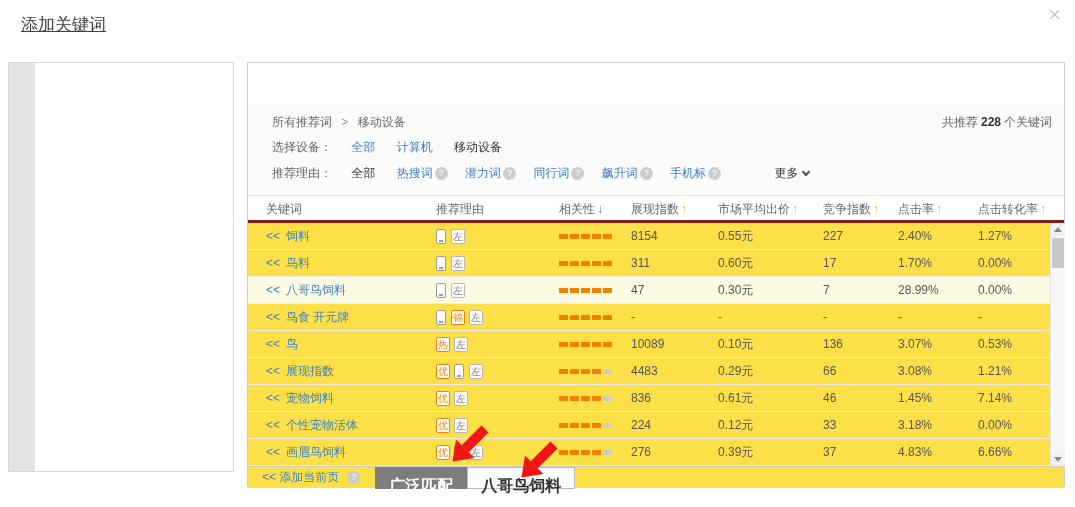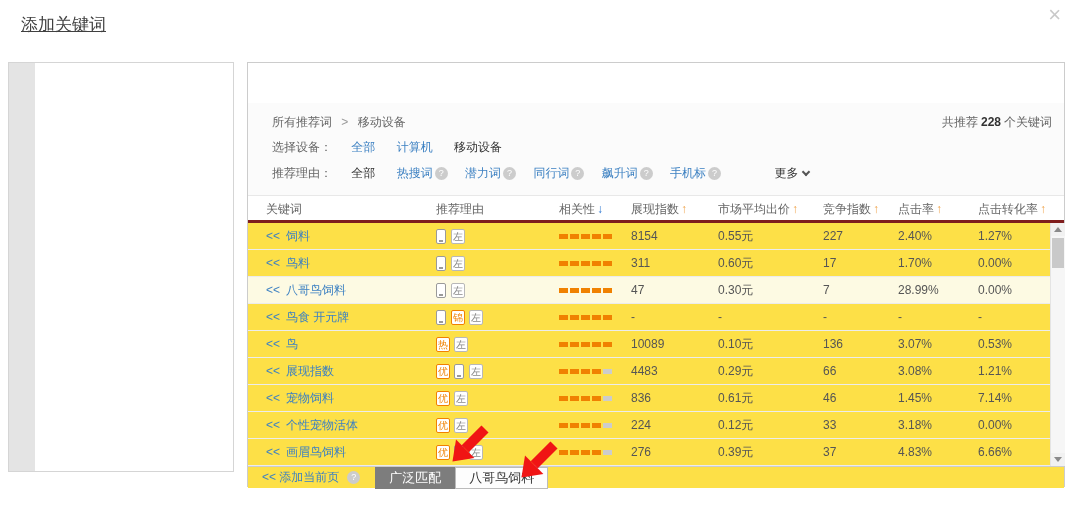--- a/index.html
+++ b/index.html
@@ -75,21 +75,21 @@
   .sb-btn { position:absolute; left:0; width:14px; height:13px; background:#f1f1f1; cursor:pointer; }
   .sb-up { top:0; } .sb-down { bottom:0; }
   .sb-up::after { content:""; position:absolute; left:3px; top:4px; border-left:4px solid transparent; border-right:4px solid transparent; border-bottom:5px solid #8a8a8a; }
   .sb-down::after { content:""; position:absolute; left:3px; top:4px; border-left:4px solid transparent; border-right:4px solid transparent; border-top:5px solid #8a8a8a; }
   .sb-thumb { position:absolute; left:1px; top:15px; width:12px; height:30px; background:#c9c9c9; cursor:grab; }
 
   
   .tfoot { position:absolute; left:0; right:0; top:403px; height:22px; border-top:1px solid #ccc; background:#fde047; display:flex; align-items:center; padding-left:14px; font-size:12px; }
   .add-page { color:#3d81c2; cursor:pointer; }
   .tfoot .help { margin-left:8px; }
-  .btn { height:22px; line-height:20px; padding:0 13px; font-size:13px; font-weight:normal; cursor:pointer; }
+  .btn { height:22px; line-height:20px; padding:8px 13px; font-size:16px; font-weight:bold; cursor:pointer; }
   .btn-broad { margin-left:15px; background:#7d7d7d; color:#fff; border:1px solid #7d7d7d; }
   .btn-exact { background:#fdfdfd; color:#333; border:1px solid #bbb; }
 
   .red-arrow { position:absolute; z-index:20; pointer-events:none; }
 </style>
 </head>
 <body>
 
 <div class="page">
 

